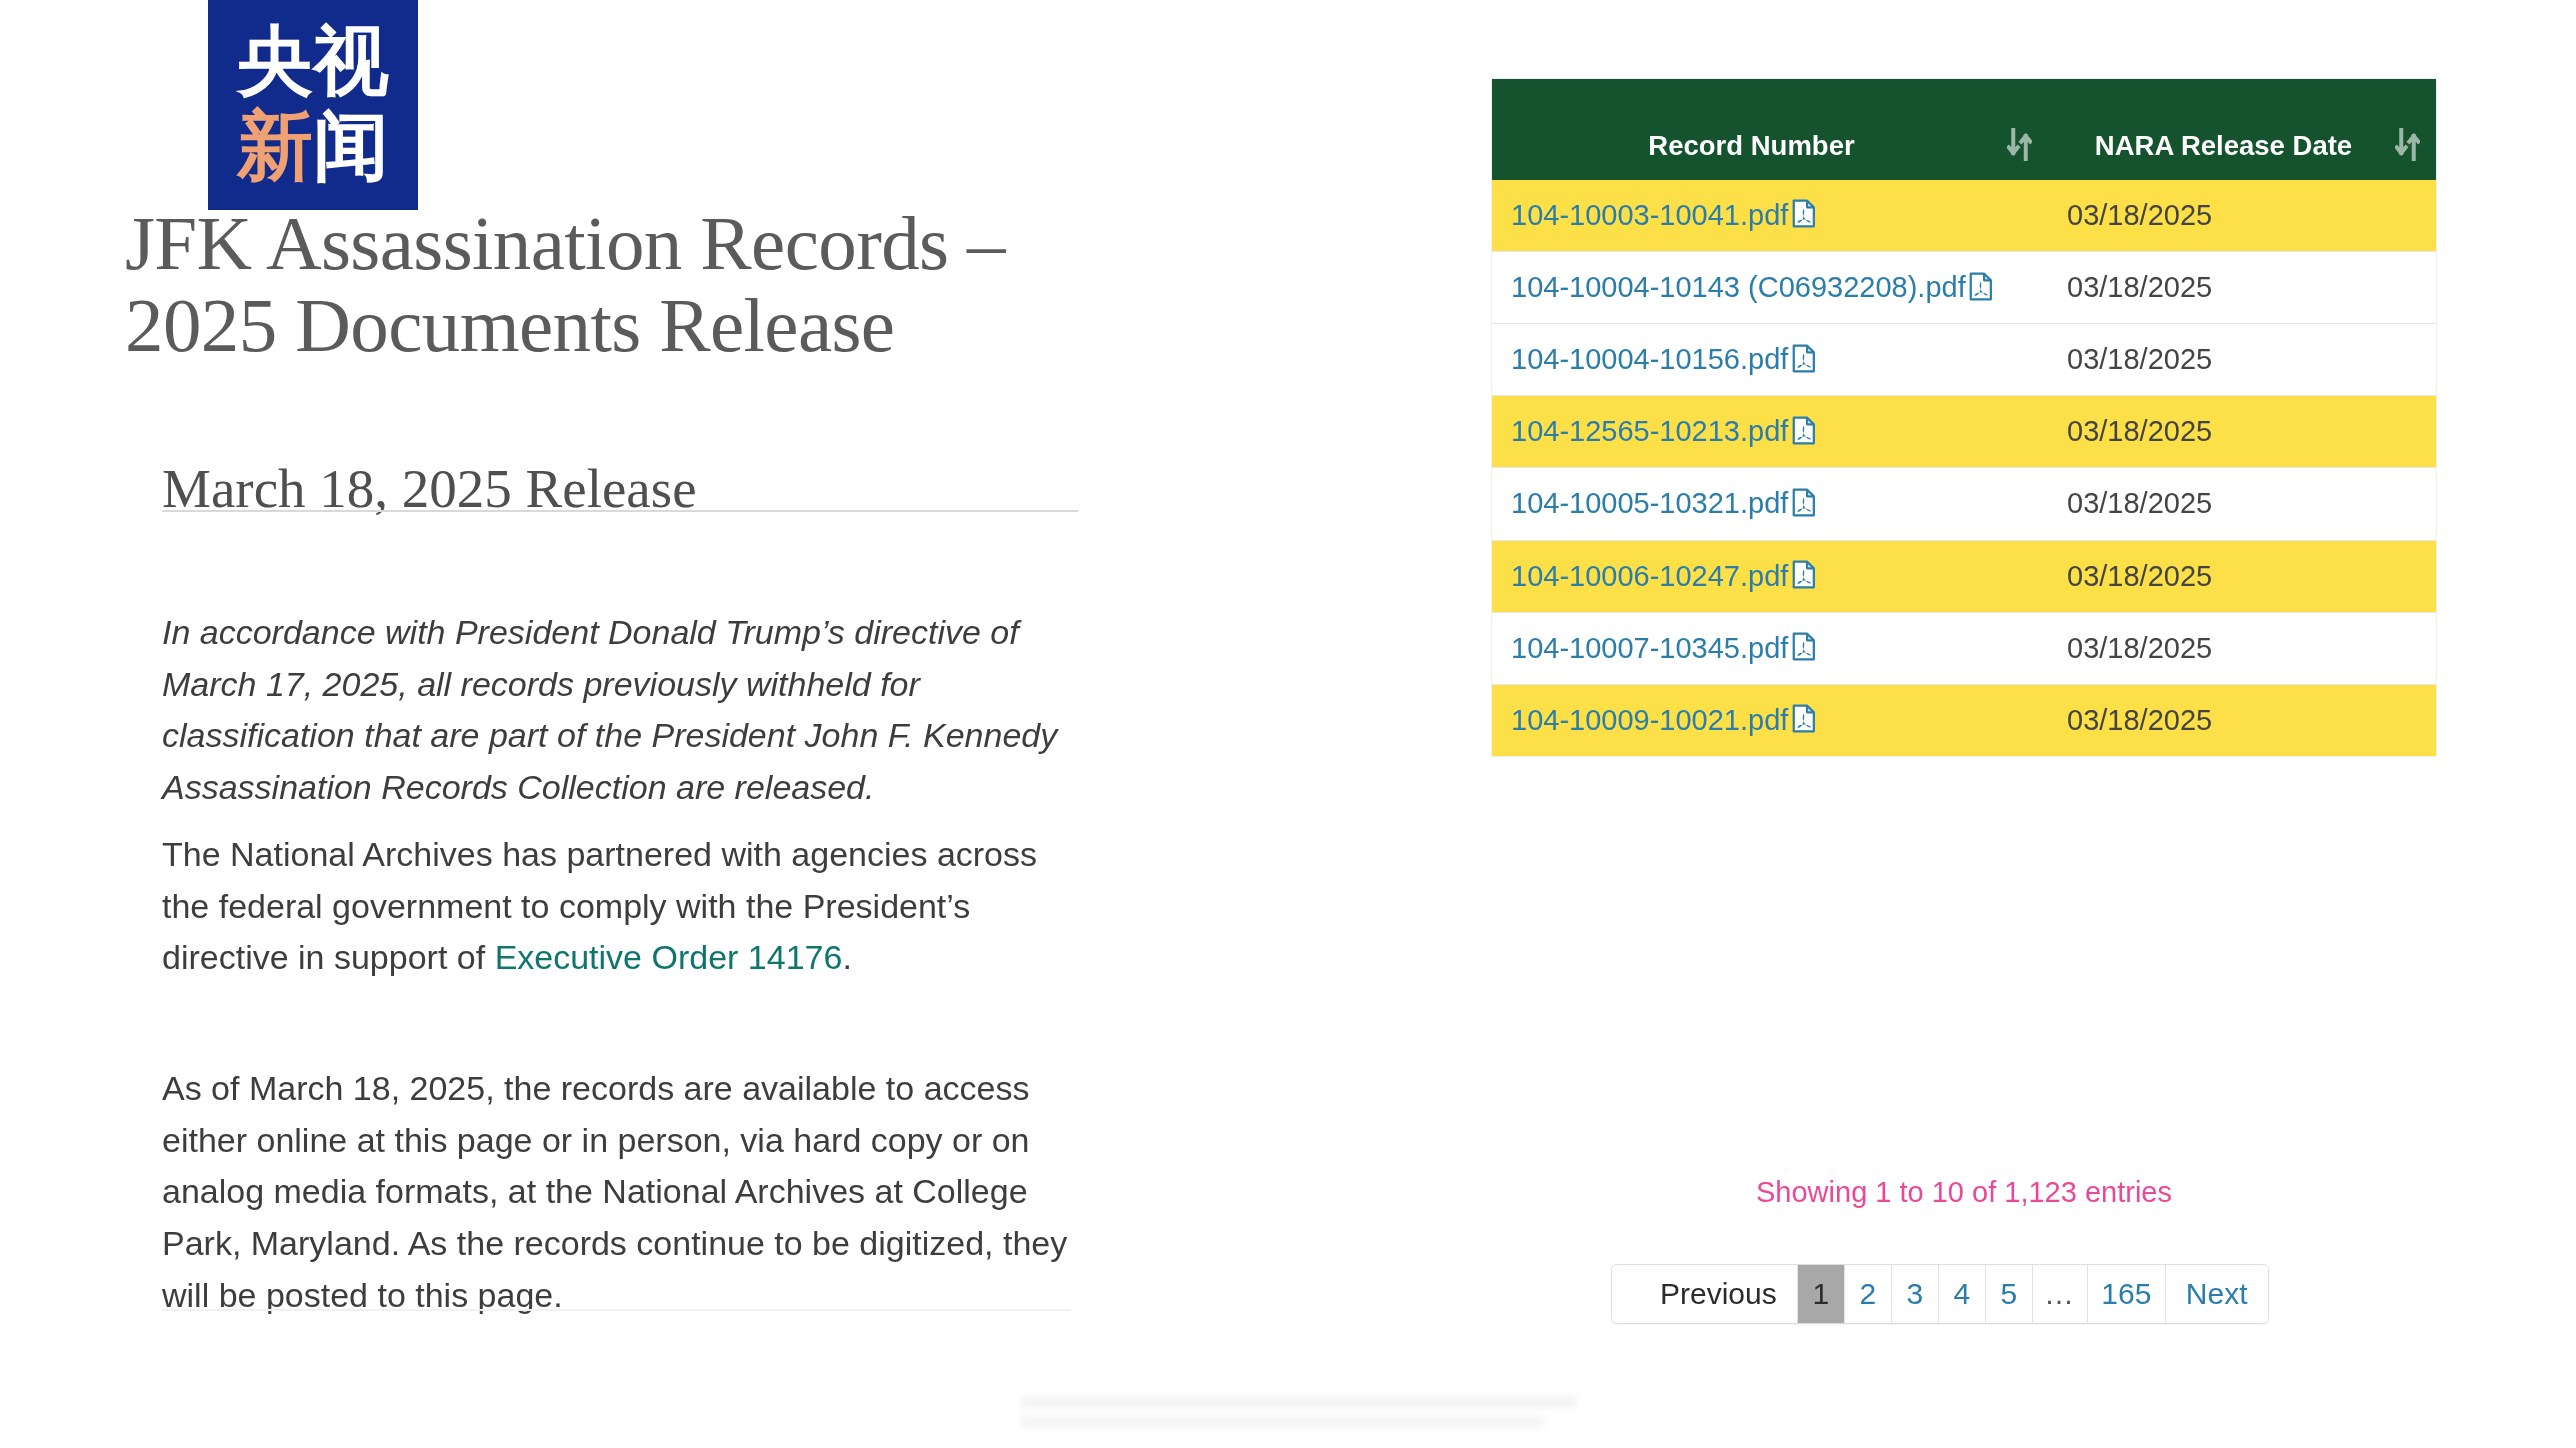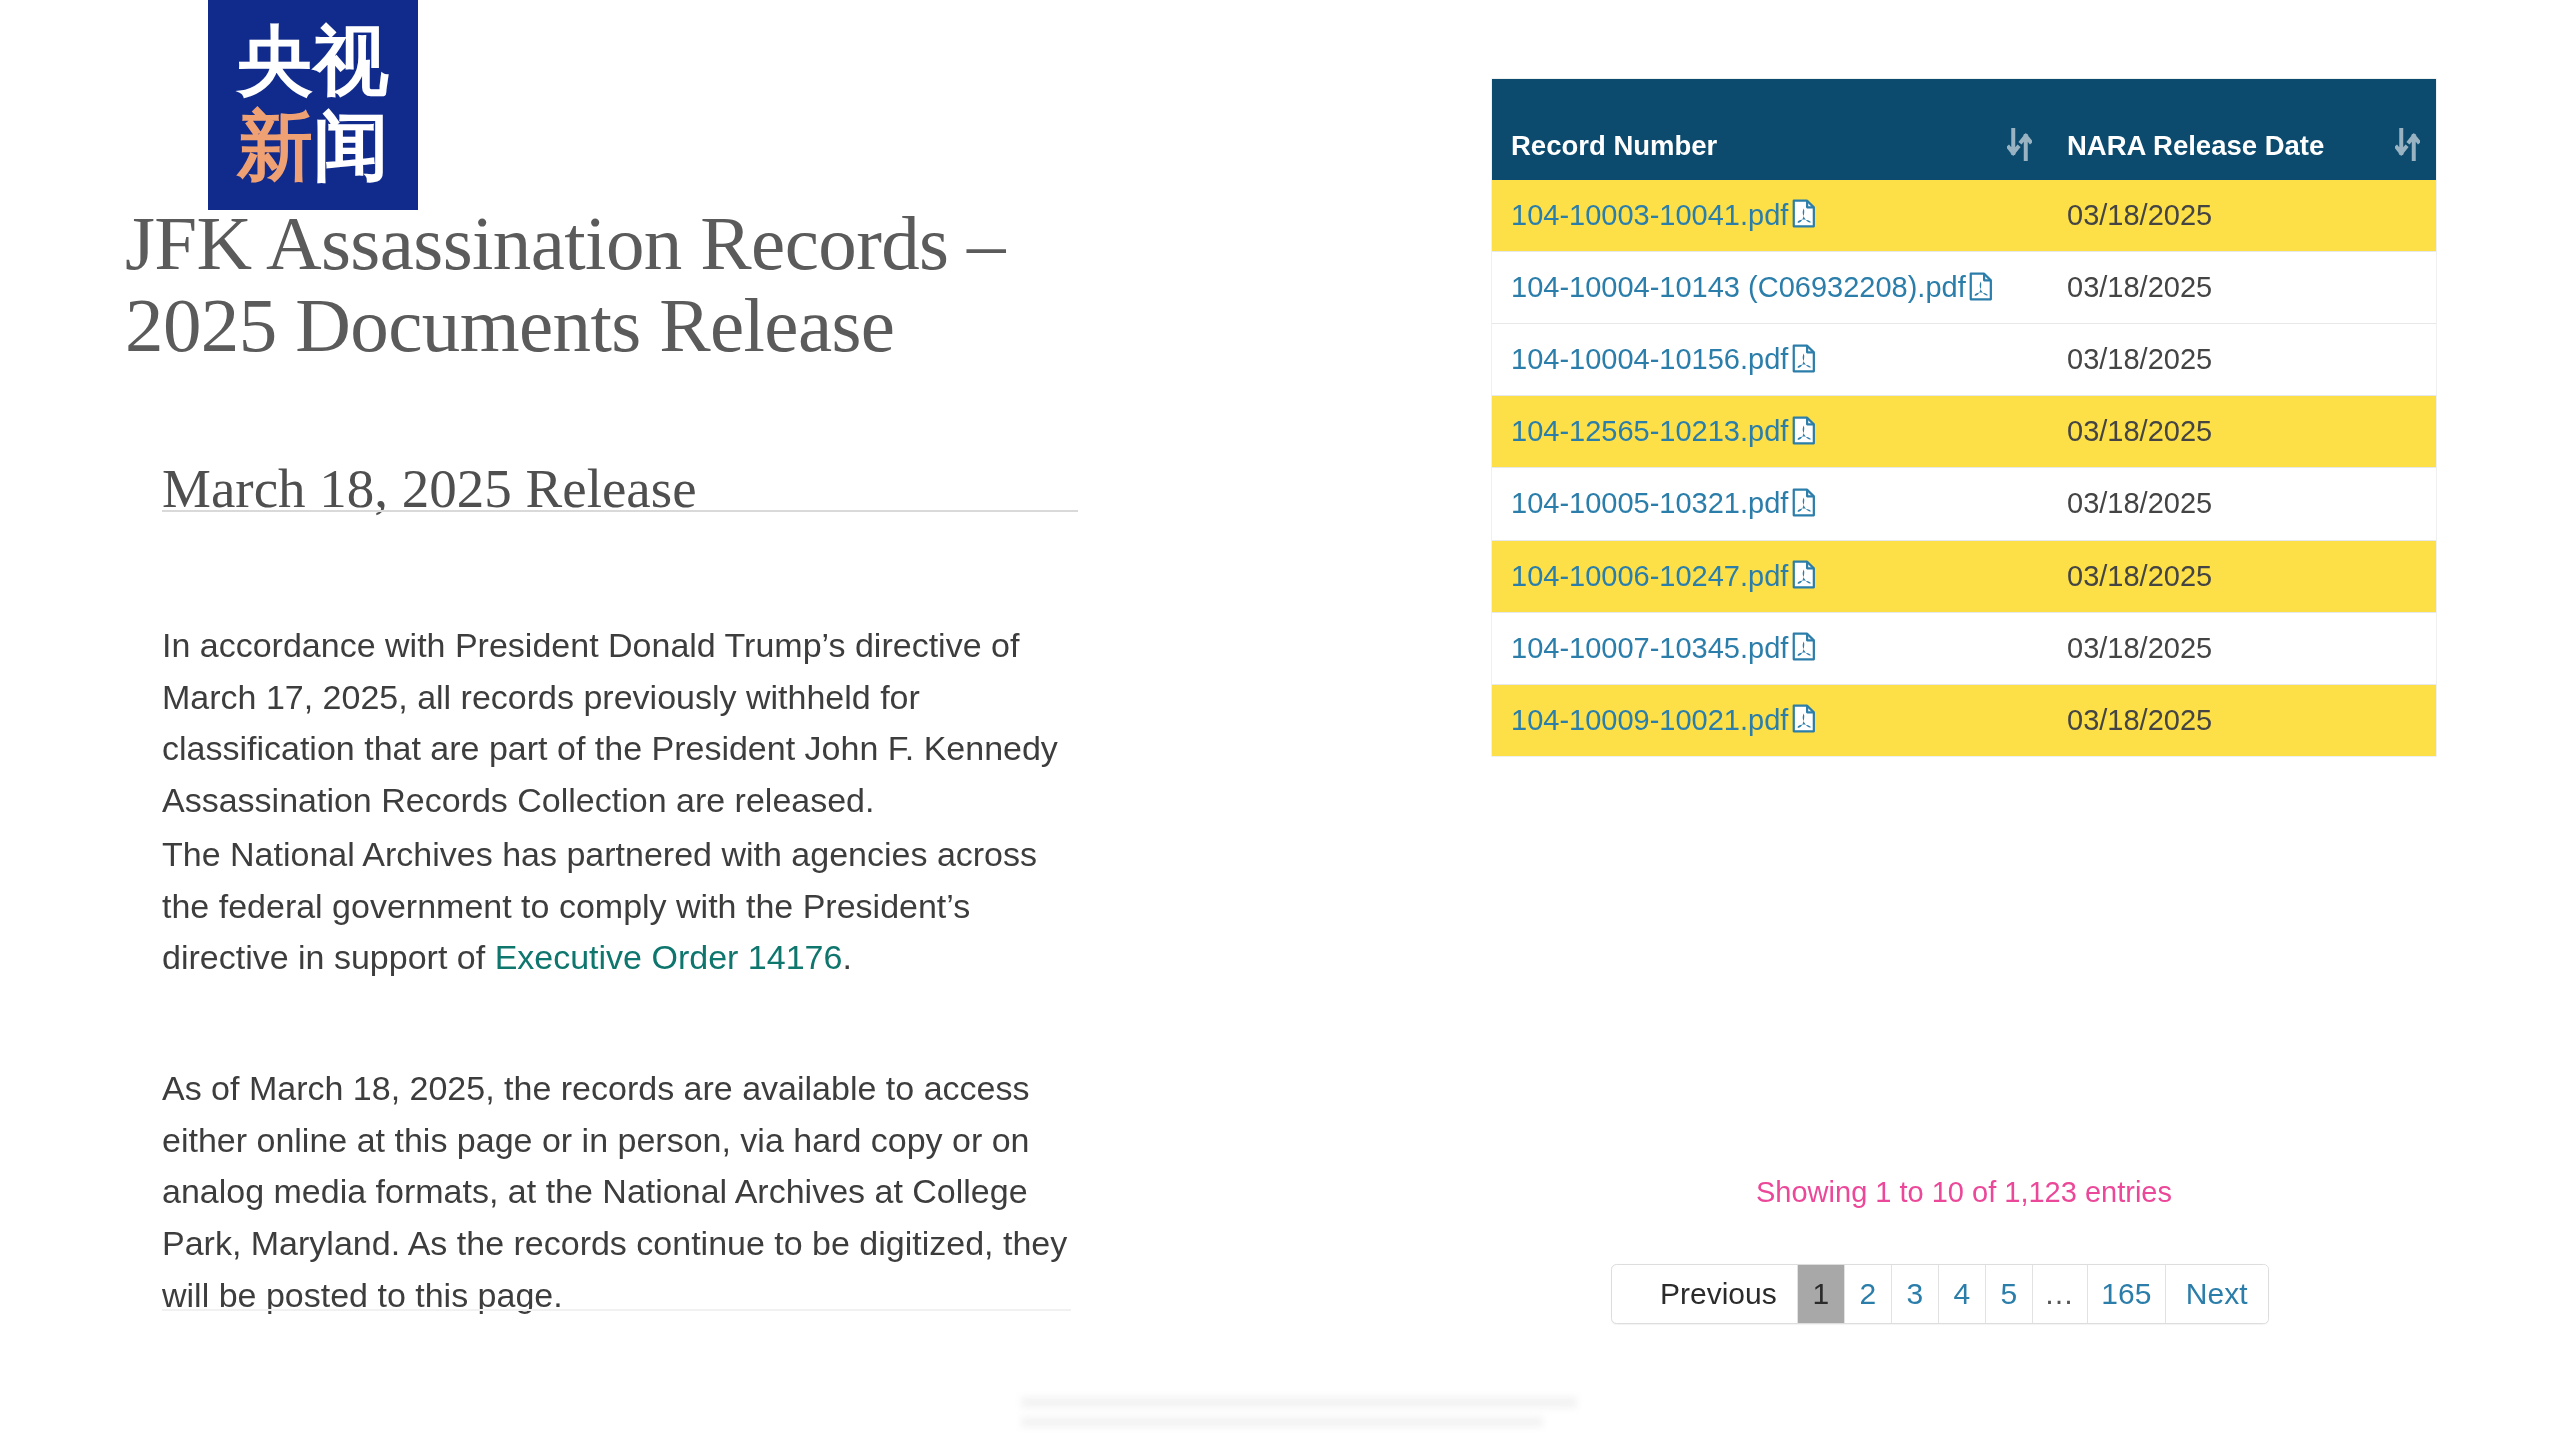--- a/index.html
+++ b/index.html
@@ -97,21 +97,21 @@
   .body-para {
     position: absolute;
     left: 162px;
     width: 909px;
     font-family: "Liberation Sans", sans-serif;
     font-size: 34px;
     line-height: 1.52;
     color: #3d3d3d;
     font-weight: 400;
   }
-  #para-1 { top: 586px; }
+  #para-1 { top: 573px; font-style: italic; }
   #para-2 { top: 795px; }
   #para-3 { top: 1029px; }
 
   .body-para a,
   .body-para .link {
     color: #0f766e;
     text-decoration: none;
   }
 
   #bottom-rule {
@@ -151,26 +151,26 @@
 
   table.records {
     width: 944px;
     border-collapse: collapse;
     table-layout: fixed;
     background: #ffffff;
     box-shadow: 0 0 0 0.6px #e4e6e7;
   }
 
   table.records thead th {
-    background: #0c4a6e;
+    background: #14532d;
     color: #ffffff;
     font-family: "Liberation Sans", sans-serif;
     font-size: 27.5px;
     font-weight: 700;
-    text-align: left;
+    text-align: center;
     padding: 14.6px 17px 17px 19px;
     vertical-align: bottom;
     line-height: 1.22;
     position: relative;
     height: 101px;
     box-sizing: border-box;
   }
   table.records thead th.col-record { width: 556px; }
   table.records thead th.col-date { width: 388px; }
 

